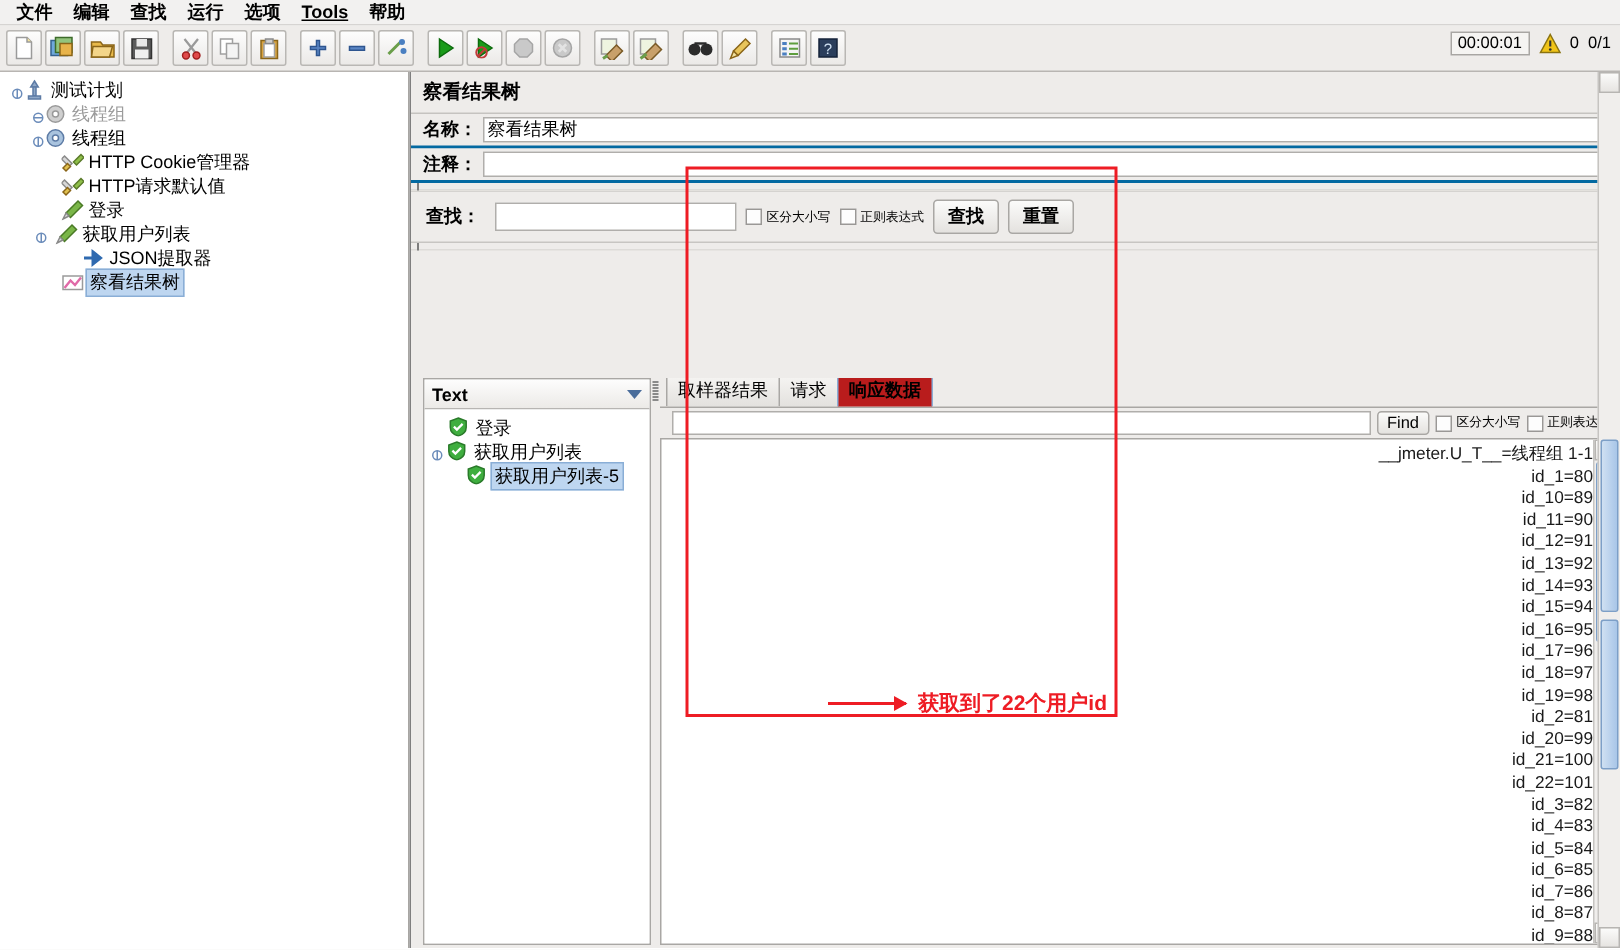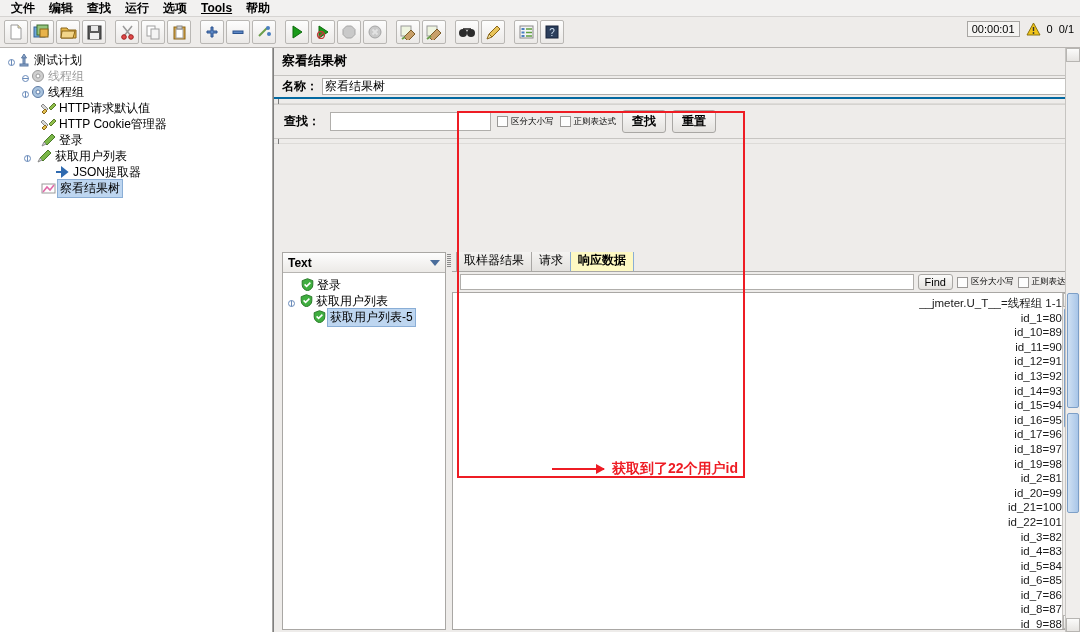--- a/index.html
+++ b/index.html
@@ -78,21 +78,20 @@
     padding: 4px 0 0 3px;
     overflow: hidden;
     position: relative;
   }
   .tree-row {
     display: flex; align-items: center;
     height: 16px;
     font-size: 12px;
     white-space: nowrap;
     position: relative;
-    text-align: right;
   }
   .tree-label { margin-left: 3px; }
   .tree-label.dim { color: #9b9b9b; }
   .tree-label.sel {
     background: #bed6f0;
     border: 1px solid #8aaed6;
     padding: 0 2px;
     margin-left: 1px;
   }
   .handle {
@@ -203,21 +202,21 @@
 
   
   .lower {
     display: flex;
     position: absolute;
     left: 0; right: 0;
     top: 202px; bottom: 0;
     background: #eeecea;
   }
   .results-tree {
-    width: 164px;
+    width: 152px;
     background: #ffffff;
     border: 1px solid #a9a7a4;
     margin: 2px 0 2px 8px;
     display: flex; flex-direction: column;
     overflow: hidden;
   }
   .combo {
     height: 20px;
     display: flex; align-items: center;
     background: linear-gradient(#fdfdfd, #eceae7);
@@ -261,21 +260,21 @@
     font-size: 12px;
     padding: 2px 7px 2px 7px;
     border: 1px solid #a9a7a4;
     border-bottom: none;
     background: linear-gradient(#f6f5f3, #e3e1de);
     margin-right: -1px;
     border-radius: 3px 3px 0 0;
     white-space: nowrap;
   }
   .tab.active {
-    background: #fef9c3;
+    background: #b91c1c;
     font-weight: bold;
     border-color: #8aaed6;
     z-index: 2;
   }
   .subtabrow {
     display: flex; align-items: flex-end;
     height: 19px;
     padding-left: 6px;
     background: #eeecea;
     border-top: 1px solid #a9a7a4;
@@ -589,32 +588,32 @@
     </div>
 
     <div class="tree-row" style="padding-left:38px">
       <span class="ic">
         <svg width="15" height="14" viewBox="0 0 15 14">
             <path d="M2 3l5 5-2 2-5-5z" fill="#d8d8d8" stroke="#8a8a8a"></path>
             <path d="M13 2l-5 5 2 2 5-5z" fill="#8fbf4a" stroke="#5a7a2a"></path>
             <path d="M1 11l3-3 2 2-3 3z" fill="#e0c050" stroke="#8a6518"></path>
           </svg>
       </span>
-      <span class="tree-label">HTTP请求默认值</span>
+      <span class="tree-label">HTTP Cookie管理器</span>
     </div>
 
     <div class="tree-row" style="padding-left:38px">
       <span class="ic">
         <svg width="15" height="14" viewBox="0 0 15 14">
             <path d="M2 3l5 5-2 2-5-5z" fill="#d8d8d8" stroke="#8a8a8a"></path>
             <path d="M13 2l-5 5 2 2 5-5z" fill="#8fbf4a" stroke="#5a7a2a"></path>
             <path d="M1 11l3-3 2 2-3 3z" fill="#e0c050" stroke="#8a6518"></path>
           </svg>
       </span>
-      <span class="tree-label">HTTP Cookie管理器</span>
+      <span class="tree-label">HTTP请求默认值</span>
     </div>
 
     <div class="tree-row" style="padding-left:38px">
       <span class="ic">
         <svg width="15" height="14" viewBox="0 0 15 14">
             <path d="M11 1l3 3-8 8-3-3z" fill="#7ab648" stroke="#4a7a26"></path>
             <path d="M3 9l-2 4 4-2z" fill="#d8d8d8" stroke="#8a8a8a"></path>
           </svg>
       </span>
       <span class="tree-label">登录</span>
@@ -659,20 +658,24 @@
 
   <div class="content">
 
     <div class="panel-title">察看结果树</div>
 
     <div class="field-row">
       <span class="field-label">名称：</span>
       <input class="tf" value="察看结果树" style="">
     </div>
 
+    <div class="field-row">
+      <span class="field-label">注释：</span>
+      <input class="tf" value="" style="">
+    </div>
 
 
     <div class="split-grip"></div>
 
     <div class="searchbar">
       <span class="field-label">查找：</span>
       <input class="tf" style="flex: 0 0 160px; height: 19px;" value="">
       <span class="cb-wrap tiny">
         <span class="cbox"></span>
         <span>区分大小写</span>

